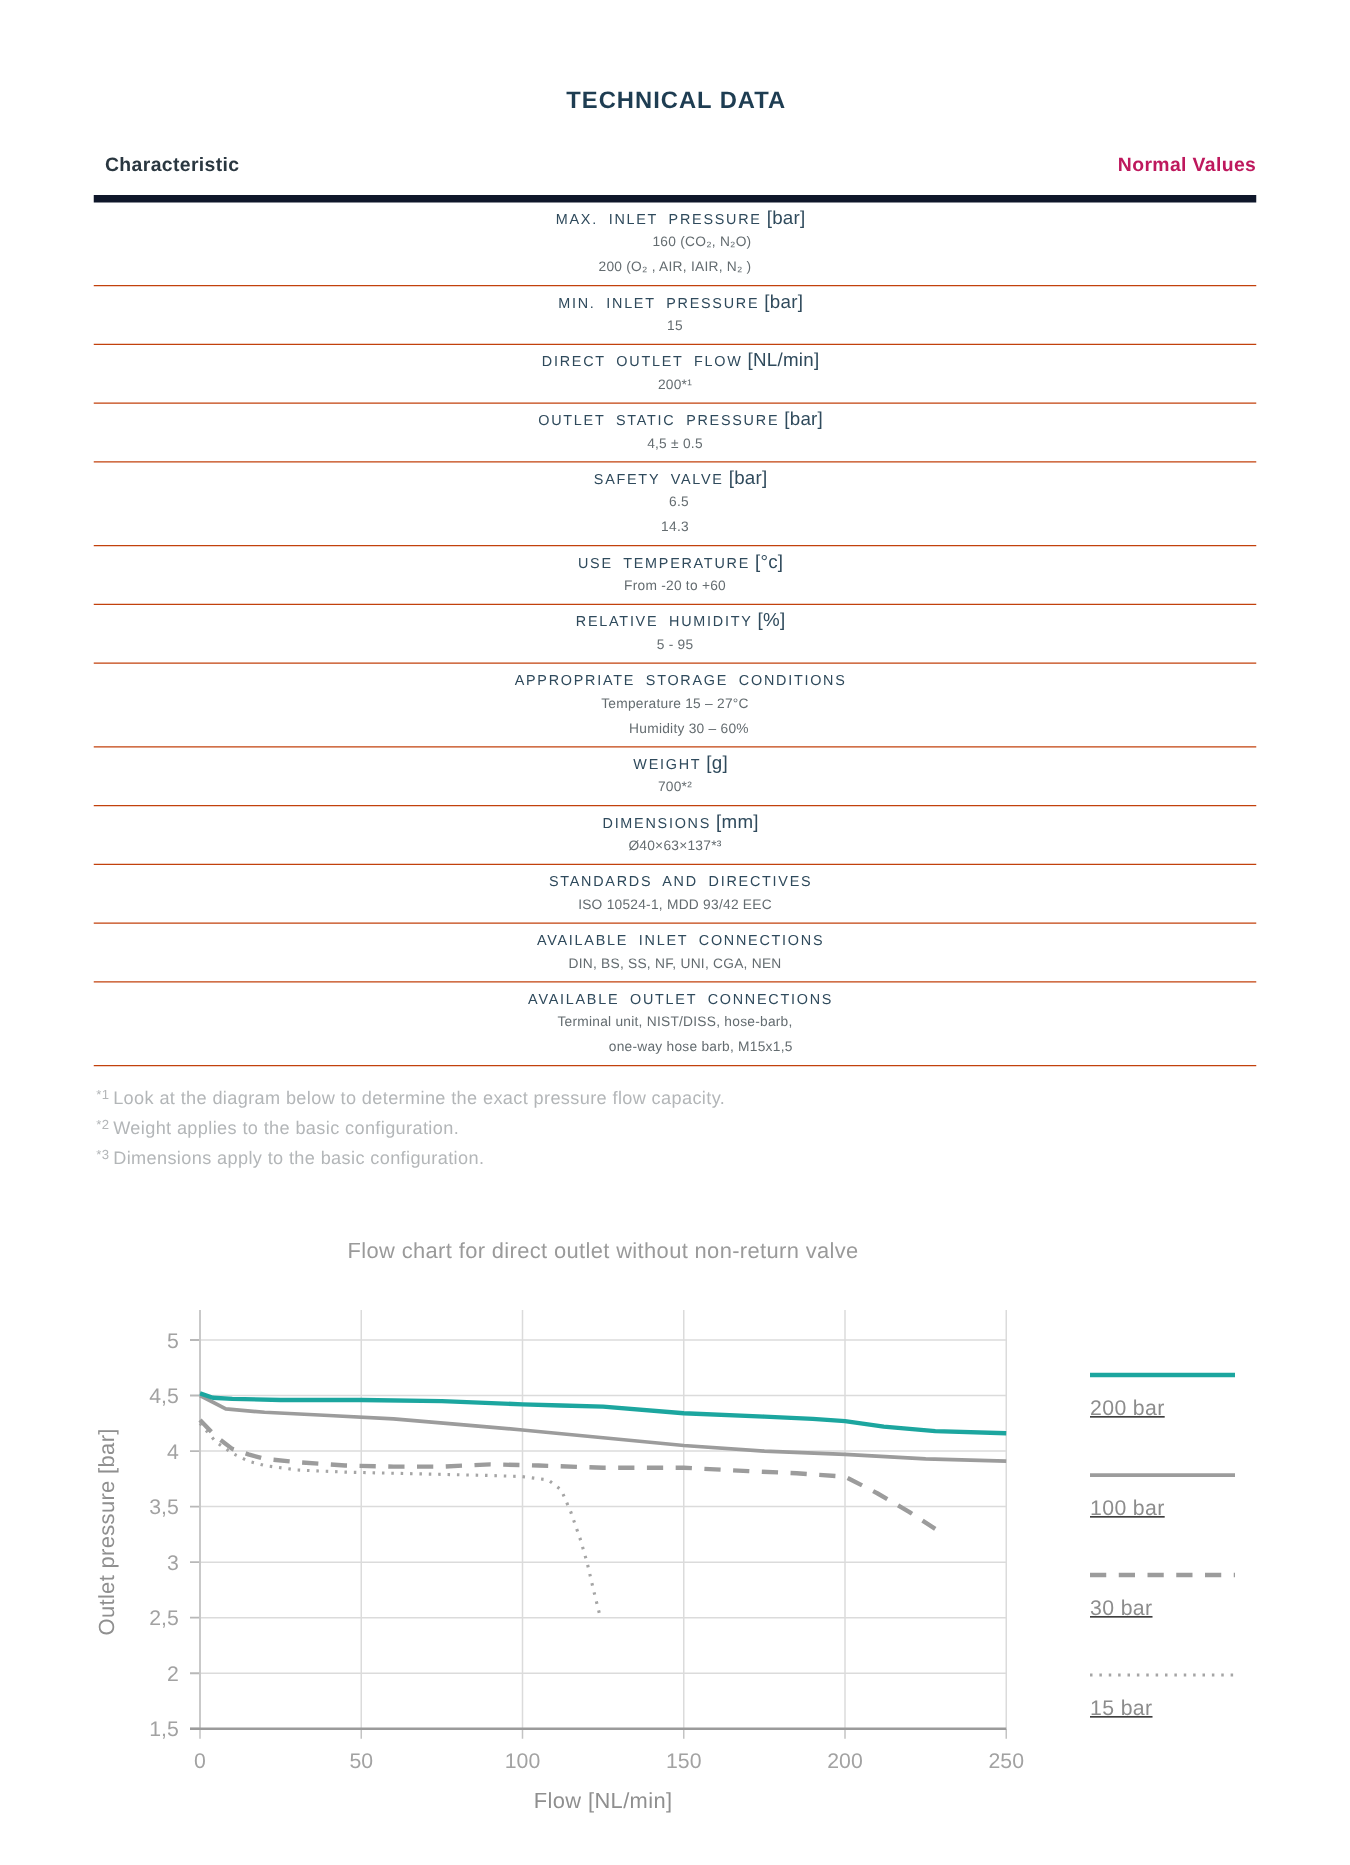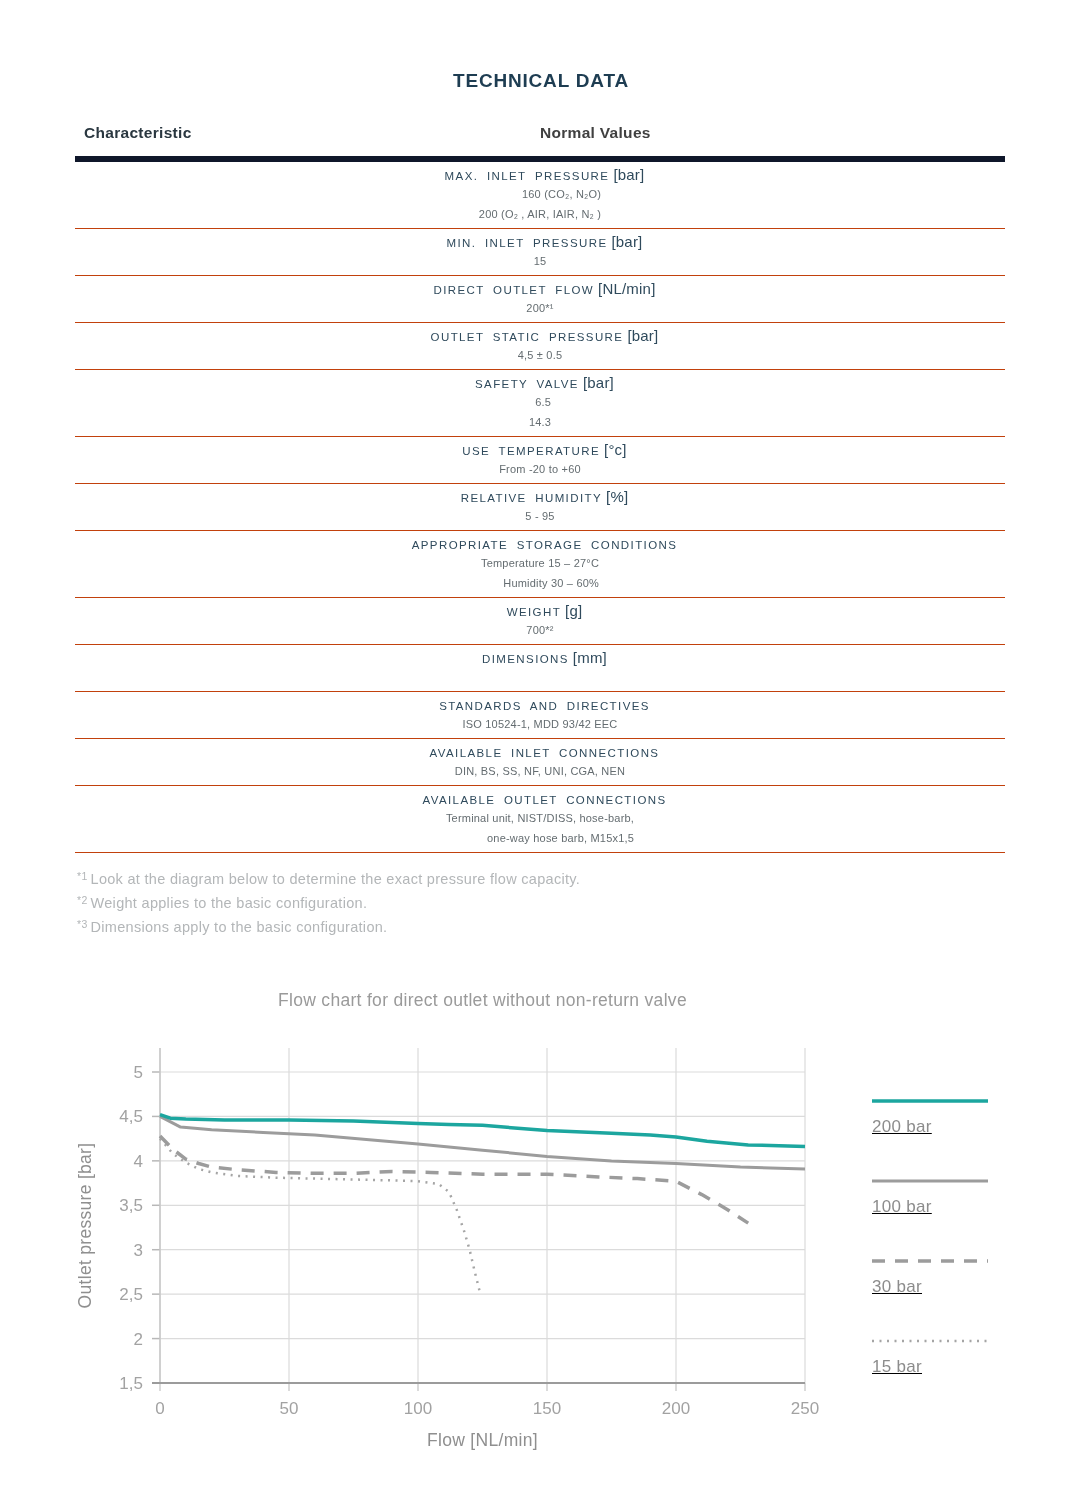--- a/index.html
+++ b/index.html
@@ -9,21 +9,21 @@
     font-family:"Liberation Sans", sans-serif;
   }
   .page { padding:70px 75px 0 75px; }
   .title {
     font-size:19px; font-weight:700; letter-spacing:0.8px; color:#1E3D52;
     margin:0 0 32px 2px;
     text-align:center;
   }
   .thead { display:flex; align-items:flex-end; padding:0 0 14px 0; border-bottom:6px solid #0f172a; }
   .th-left { flex:0 0 50%; padding-left:9px; font-size:15.5px; font-weight:700; color:#2A3740; letter-spacing:0.3px; }
-  .th-right { flex:1; text-align:left; font-size:15.5px; font-weight:700; color:#404040; letter-spacing:0.3px; }
+  .th-right { flex:1; text-align:right; font-size:15.5px; font-weight:700; color:#be185d; letter-spacing:0.3px; }
   .trow { display:flex; align-items:center; min-height:47px; padding:4px 0; border-bottom:1px solid #c2410c;flex-direction:column; }
   .tlabel { flex:0 0 50%; padding-left:9px; color:#2F4A5C; }
   .tlabel .lbl { font-size:11.5px; letter-spacing:1.4px; word-spacing:4px; }
   .tlabel .unit { font-size:15px; letter-spacing:0.2px; margin-left:4px; }
   .tvals { flex:1; text-align:right; font-size:11px; color:#646C70; line-height:20px; letter-spacing:0.2px; }
   .footnotes { margin-top:13px; font-size:14.5px; color:#B3B6B8; line-height:21px; letter-spacing:0.3px; padding-left:2px; }
   .fn-sup { font-size:10.5px; vertical-align:4px; margin-right:3px; }
   .chart-block { position:absolute; top:950px; left:75px; width:930px; height:510px;margin-top:40px; }
   .chart-title { margin-left:85px; width:645px; text-align:center; font-size:17.5px; color:#9A9A9A; letter-spacing:0.3px; }
   .chart-svg { position:absolute; top:50px; left:0; }
@@ -97,20 +97,23 @@
         </div>
       </div>
       <div class="trow">
         <div class="tlabel"><span class="lbl">WEIGHT</span><span class="unit">[g]</span></div>
         <div class="tvals">
           <div class="vline">700*²</div>
         </div>
       </div>
       <div class="trow">
         <div class="tlabel"><span class="lbl">DIMENSIONS</span><span class="unit">[mm]</span></div>
+        <div class="tvals">
+          <div class="vline">Ø40×63×137*³</div>
+        </div>
       </div>
       <div class="trow">
         <div class="tlabel"><span class="lbl">STANDARDS AND DIRECTIVES</span></div>
         <div class="tvals">
           <div class="vline">ISO 10524-1, MDD 93/42 EEC</div>
         </div>
       </div>
       <div class="trow">
         <div class="tlabel"><span class="lbl">AVAILABLE INLET CONNECTIONS</span></div>
         <div class="tvals">

